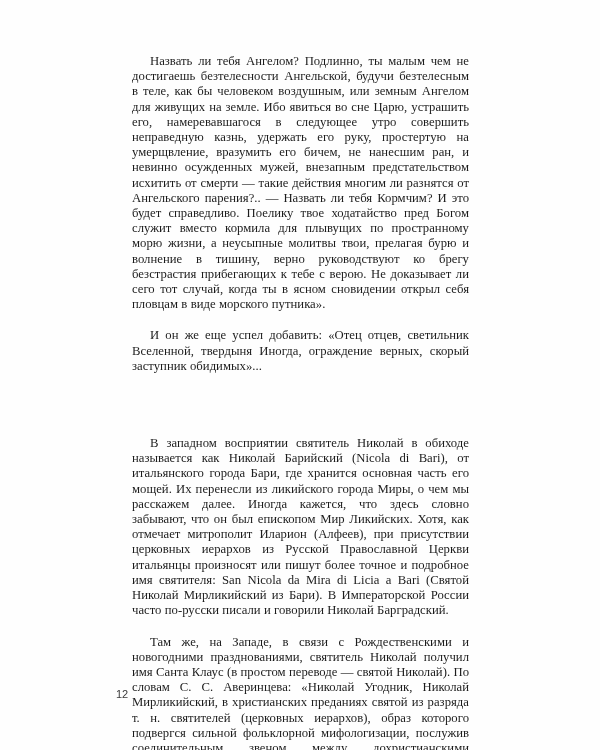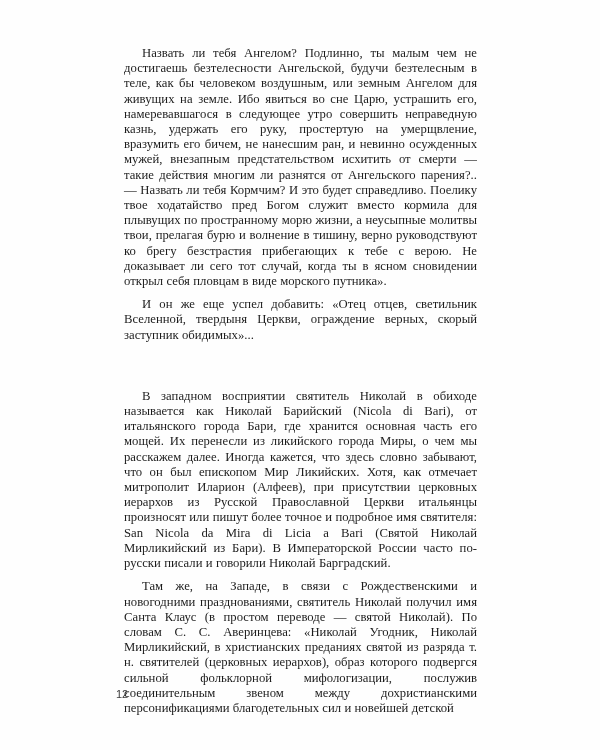--- a/index.html
+++ b/index.html
@@ -32,21 +32,21 @@
 
   .block {
     margin: 0;
   }
 
   .section-gap {
     height: 30px;
   }
 
   p.para {
-    margin: 8px;
+    margin: 16px;
     font-size: 12.7px;
     line-height: 15.2px;
     color: #1c1c1c;
     text-align: justify;
     text-indent: 18px;
     -webkit-font-smoothing: antialiased;
     letter-spacing: 0.02px;
     word-spacing: 0.1px;
   }
 
@@ -67,21 +67,21 @@
 </style>
 </head>
 <body>
 
 <div class="page">
 
   <div class="text-column">
 
     <div class="block">
       <p class="para">Назвать ли тебя Ангелом? Подлинно, ты малым чем не достигаешь безтелесности Ангельской, будучи безтелесным в теле, как бы человеком воздушным, или земным Ангелом для живущих на земле. Ибо явиться во сне Царю, устрашить его, намеревавшагося в следующее утро совершить неправедную казнь, удержать его руку, простертую на умерщвление, вразумить его бичем, не нанесшим ран, и невинно осужденных мужей, внезапным предстательством исхитить от смерти — такие действия многим ли разнятся от Ангельского парения?.. — Назвать ли тебя Кормчим? И это будет справедливо. Поелику твое ходатайство пред Богом служит вместо кормила для плывущих по пространному морю жизни, а неусыпные молитвы твои, прелагая бурю и волнение в тишину, верно руководствуют ко брегу безстрастия прибегающих к тебе с верою. Не доказывает ли сего тот случай, когда ты в ясном сновидении открыл себя пловцам в виде морского путника».</p>
-      <p class="para">И он же еще успел добавить: «Отец отцев, светильник Вселенной, твердыня Церкви, ограждение верных, скорый заступник обидимых»...</p>
+      <p class="para">И он же еще успел добавить: «Отец отцев, светильник Вселенной, твердыня Иногда, ограждение верных, скорый заступник обидимых»...</p>
     </div>
 
     <div class="section-gap"></div>
 
     <div class="block">
       <p class="para">В западном восприятии святитель Николай в обиходе называется как Николай Барийский (Nicola di Bari), от итальянского города Бари, где хранится основная часть его мощей. Их перенесли из ликийского города Миры, о чем мы расскажем далее. Иногда кажется, что здесь словно забывают, что он был епископом Мир Ликийских. Хотя, как отмечает митрополит Иларион (Алфеев), при присутствии церковных иерархов из Русской Православной Церкви итальянцы произносят или пишут более точное и подробное имя святителя: San Nicola da Mira di Licia a Bari (Святой Николай Мирликийский из Бари). В Императорской России часто по-русски писали и говорили Николай Барградский.</p>
       <p class="para">Там же, на Западе, в связи с Рождественскими и новогодними празднованиями, святитель Николай получил имя Санта Клаус (в простом переводе — святой Николай). По словам С. С. Аверинцева: «Николай Угодник, Николай Мирликийский, в христианских преданиях святой из разряда т. н. святителей (церковных иерархов), образ которого подвергся сильной фольклорной мифологизации, послужив соединительным звеном между дохристианскими персонификациями благодетельных сил и новейшей детской</p>
     </div>
 
   </div>

